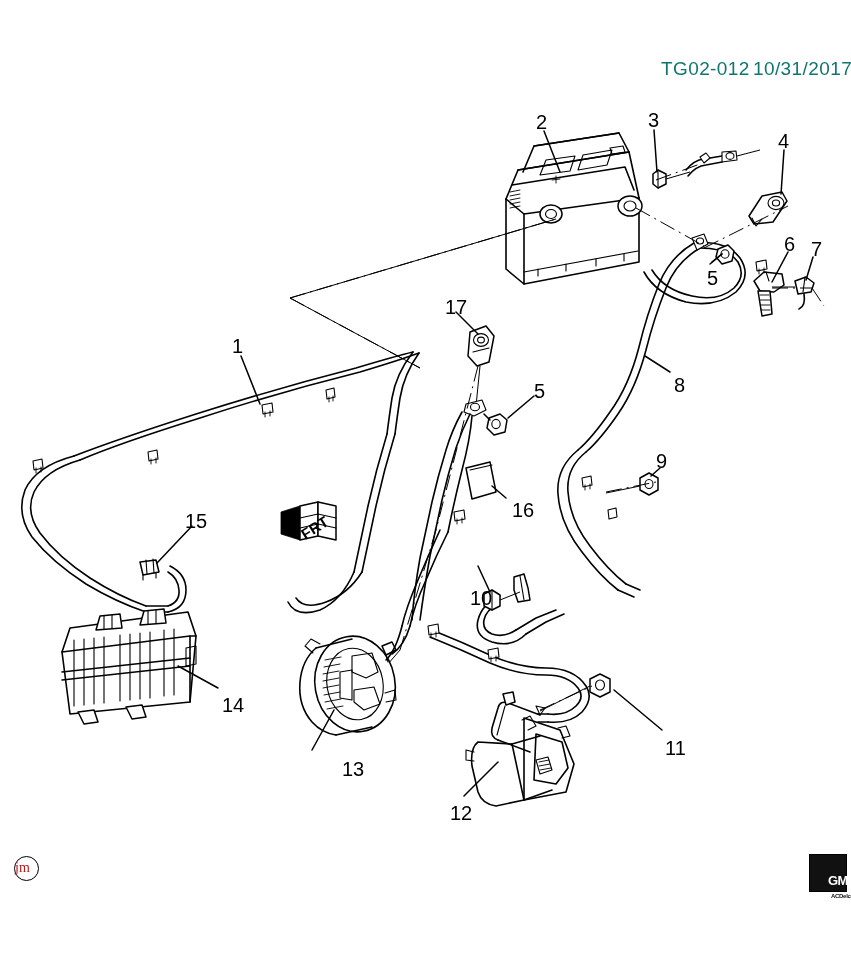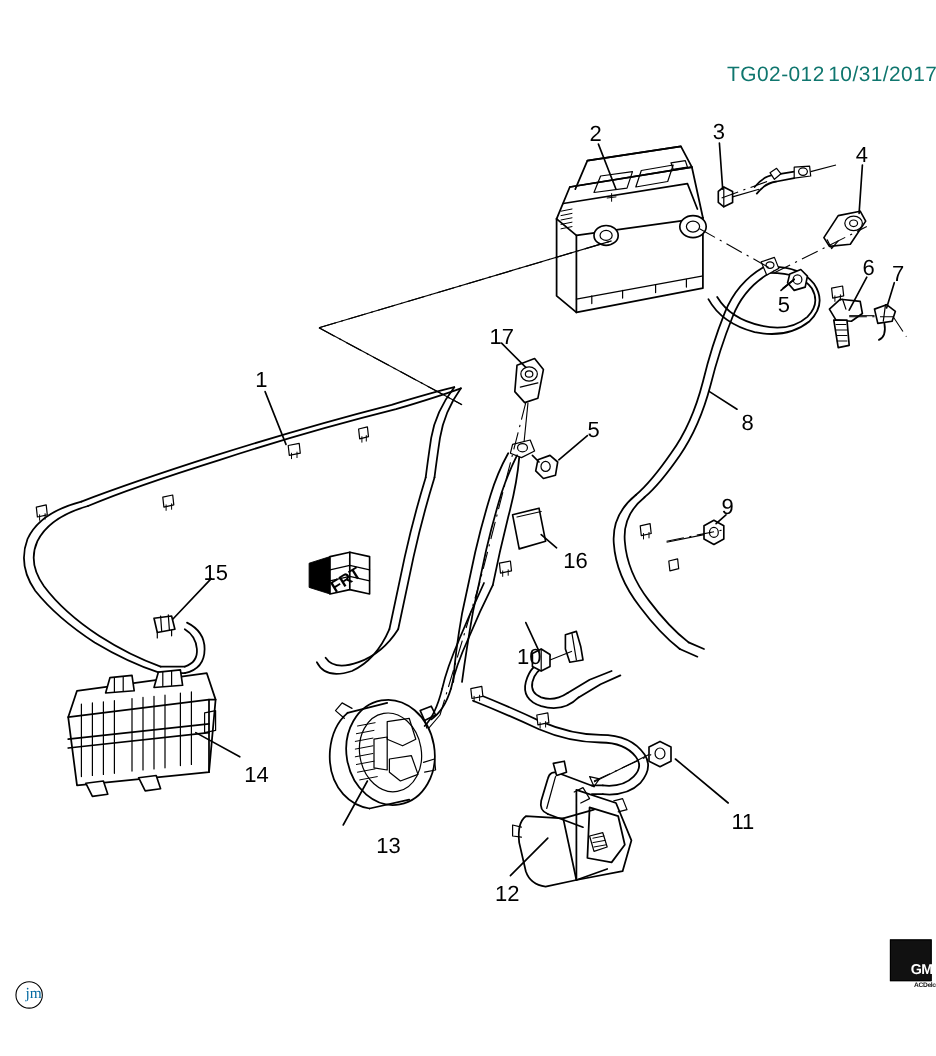--- a/index.html
+++ b/index.html
@@ -49,30 +49,30 @@
     font-family: "Liberation Sans", sans-serif;
     font-size: 15px;
     font-weight: bold;
     color: #000;
     transform: rotate(-32deg);
     letter-spacing: 0px;
   }
   #artist-mark {
     position: absolute;
     left: 14px;
-    top: 892px;
+    top: 856px;
     width: 23px;
     height: 23px;
     border: 1.6px solid #000;
     border-radius: 50%;
     font-family: "Liberation Serif", serif;
     font-size: 14px;
     line-height: 22px;
-    text-align: right;
-    color: #0369a1;
+    text-align: left;
+    color: #b91c1c;
   }
   #gm-logo {
     position: absolute;
     left: 809px;
     top: 854px;
     width: 34px;
     height: 32px;
     background: #111;
     border: 1px solid #000;
     box-sizing: border-box;

